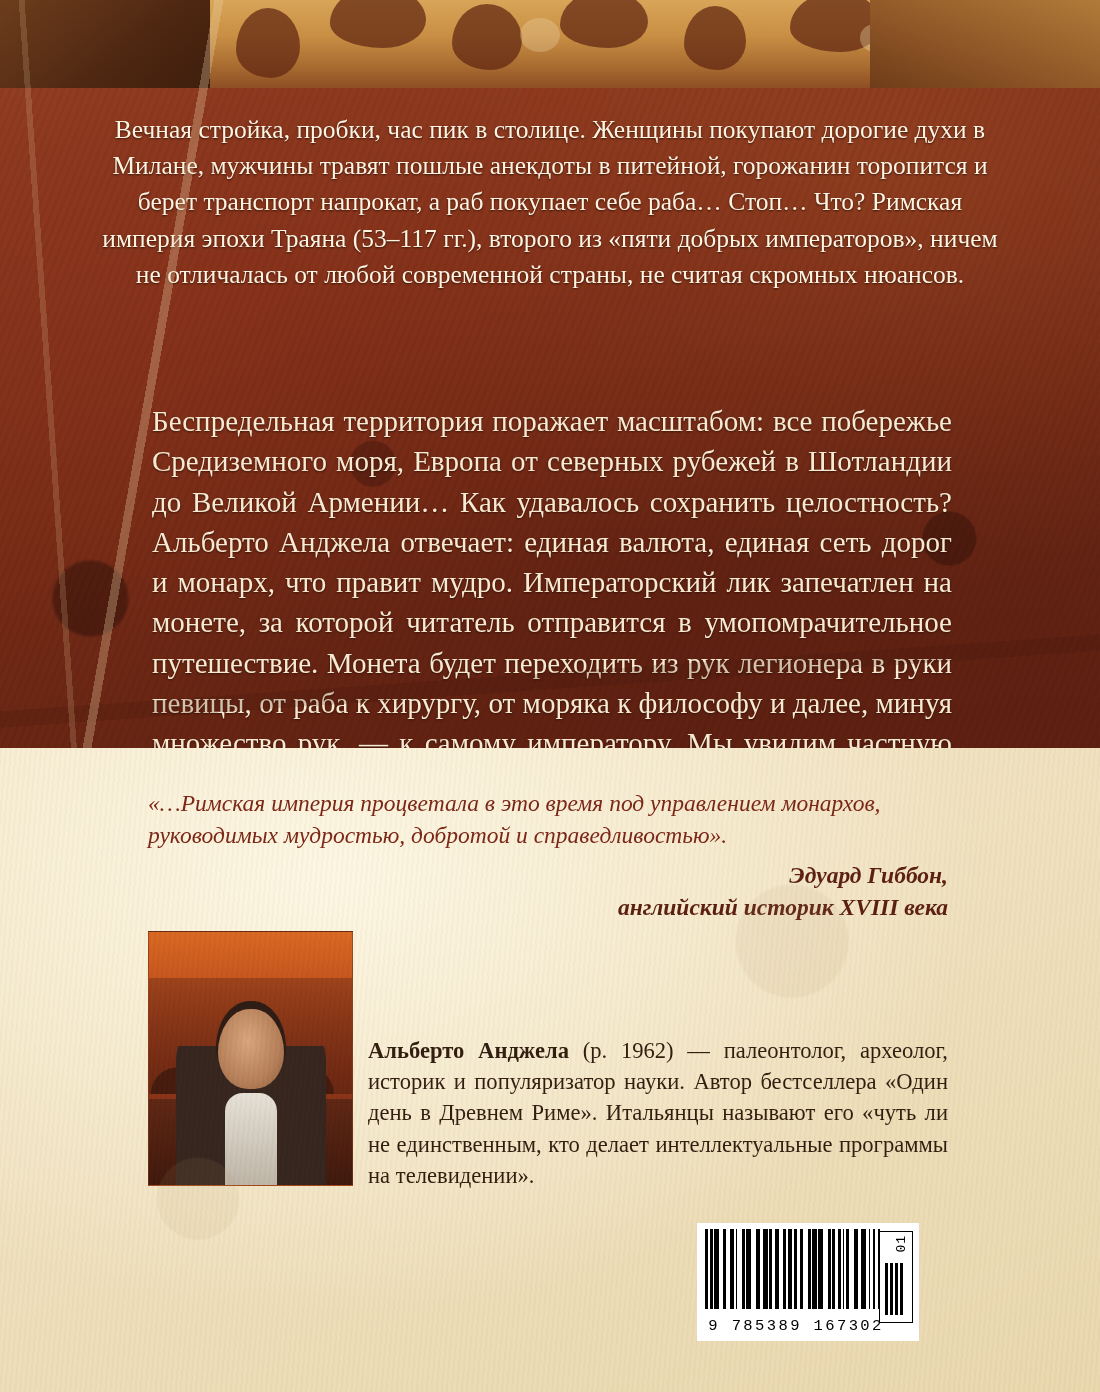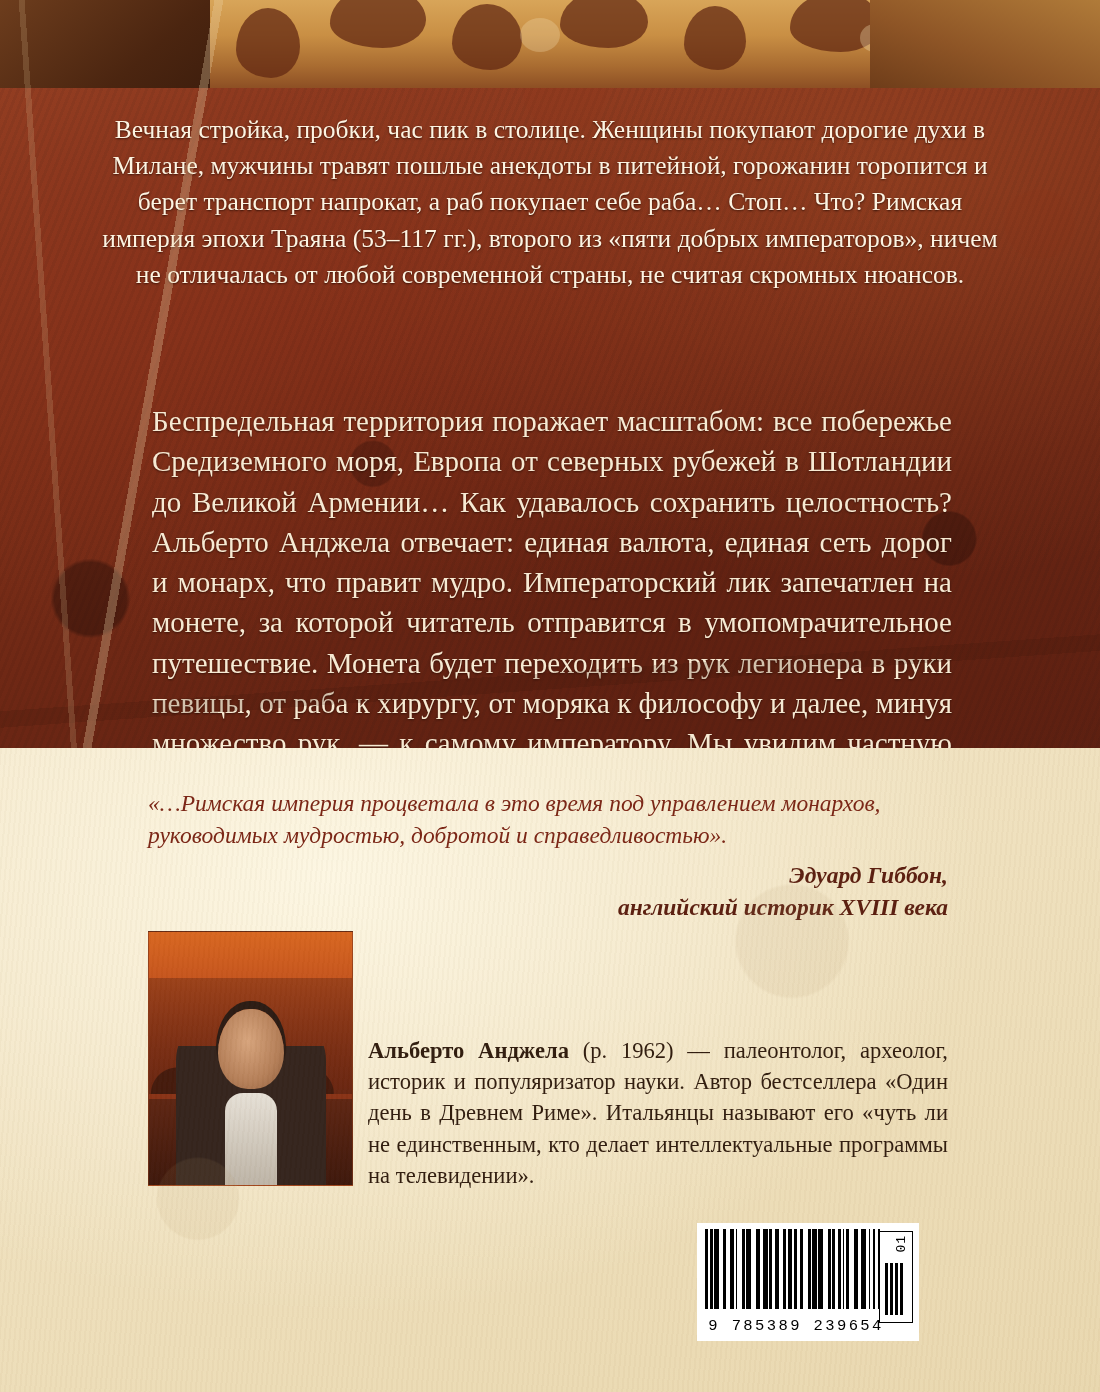--- a/index.html
+++ b/index.html
@@ -388,21 +388,21 @@
         <i style="width: 1.72414%; background: transparent;"></i>
         <i style="width: 2.58621%;"></i>
         <i style="width: 1.72414%; background: transparent;"></i>
         <i style="width: 0.862069%;"></i>
         <i style="width: 1.72414%; background: transparent;"></i>
         <i style="width: 0.862069%;"></i>
         <i style="width: 1.72414%; background: transparent;"></i>
         <i style="width: 0.862069%;"></i>
         <i style="width: 1.72414%; background: transparent;"></i>
       </div>
-    <div class="bc-digits">9 785389 239654</div>
+    <div class="bc-digits">9 785389 167302</div>
     <div class="bc-side"></div>
     <div class="bc-side-label">01</div>
     <div class="bc-side-bars">
       <i></i>
         <i></i>
         <i></i>
         <i></i>
     </div>
   </div>
 

